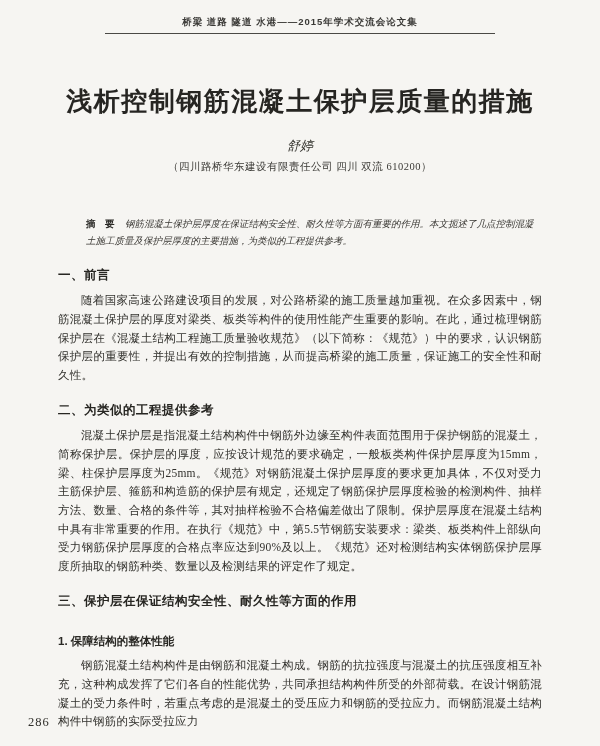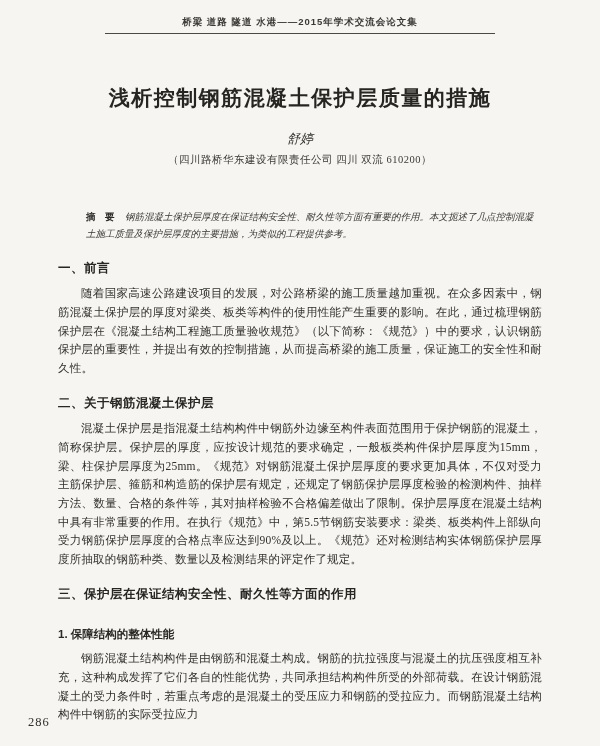--- a/index.html
+++ b/index.html
@@ -28,21 +28,21 @@
     letter-spacing: 1px;
     color: #3a3936;
     padding-bottom: 4px;
     border-bottom: 1.5px solid #4a4945;
   }
   
   .title {
     margin-top: 50px;
     text-align: center;
     font-family: "Liberation Sans", sans-serif;
-    font-size: 21px;
+    font-size: 26px;
     font-weight: bold;
     letter-spacing: 1.5px;
     color: #262522;
   }
   .author {
     margin-top: 18px;
     text-align: center;
     font-size: 13px;
     font-style: italic;
     color: #35342f;
@@ -123,21 +123,21 @@
   <div class="abstract-block">
     <p class="abstract-line">
       <span class="label">摘　要</span>
       <span>钢筋混凝土保护层厚度在保证结构安全性、耐久性等方面有重要的作用。本文扼述了几点控制混凝土施工质量及保护层厚度的主要措施，为类似的工程提供参考。</span>
     </p>
   </div>
 
   <h2 class="section-heading">一、前言</h2>
   <p class="para">随着国家高速公路建设项目的发展，对公路桥梁的施工质量越加重视。在众多因素中，钢筋混凝土保护层的厚度对梁类、板类等构件的使用性能产生重要的影响。在此，通过梳理钢筋保护层在《混凝土结构工程施工质量验收规范》（以下简称：《规范》）中的要求，认识钢筋保护层的重要性，并提出有效的控制措施，从而提高桥梁的施工质量，保证施工的安全性和耐久性。</p>
 
-  <h2 class="section-heading tight">二、关于钢筋混凝土保护层</h2>
+  <h2 class="section-heading tight">二、为类似的工程提供参考</h2>
   <p class="para">混凝土保护层是指混凝土结构构件中钢筋外边缘至构件表面范围用于保护钢筋的混凝土，简称保护层。保护层的厚度，应按设计规范的要求确定，一般板类构件保护层厚度为15mm，梁、柱保护层厚度为25mm。《规范》对钢筋混凝土保护层厚度的要求更加具体，不仅对受力主筋保护层、箍筋和构造筋的保护层有规定，还规定了钢筋保护层厚度检验的检测构件、抽样方法、数量、合格的条件等，其对抽样检验不合格偏差做出了限制。保护层厚度在混凝土结构中具有非常重要的作用。在执行《规范》中，第5.5节钢筋安装要求：梁类、板类构件上部纵向受力钢筋保护层厚度的合格点率应达到90%及以上。《规范》还对检测结构实体钢筋保护层厚度所抽取的钢筋种类、数量以及检测结果的评定作了规定。</p>
 
   <h2 class="section-heading tight">三、保护层在保证结构安全性、耐久性等方面的作用</h2>
   <h3 class="sub-heading">1. 保障结构的整体性能</h3>
   <p class="para">钢筋混凝土结构构件是由钢筋和混凝土构成。钢筋的抗拉强度与混凝土的抗压强度相互补充，这种构成发挥了它们各自的性能优势，共同承担结构构件所受的外部荷载。在设计钢筋混凝土的受力条件时，若重点考虑的是混凝土的受压应力和钢筋的受拉应力。而钢筋混凝土结构构件中钢筋的实际受拉应力</p>
 
   <div class="page-number">286</div>
 
 </div>
 

